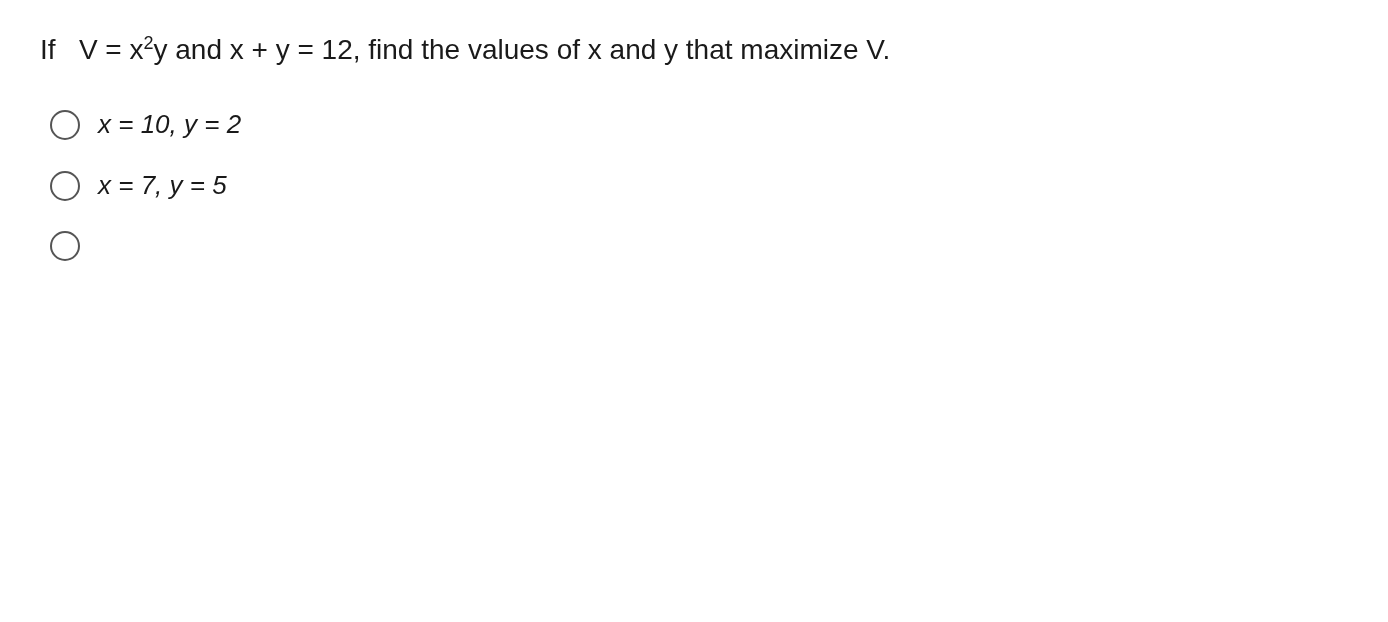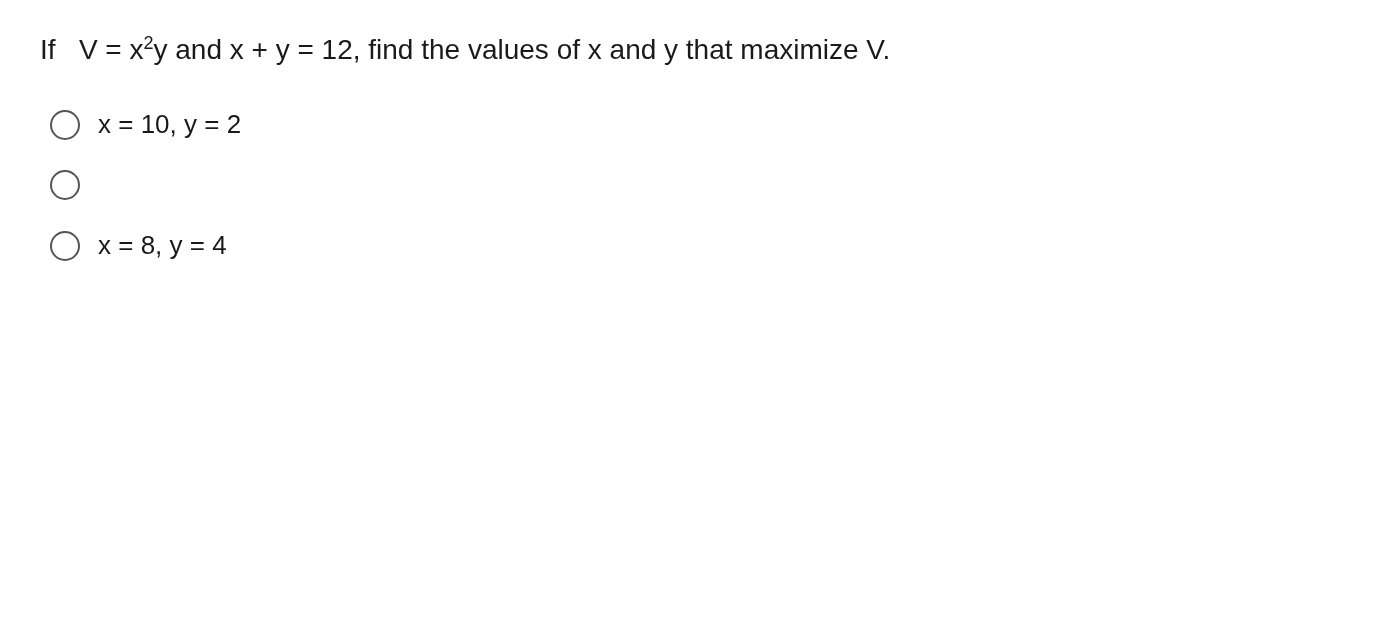--- a/index.html
+++ b/index.html
@@ -29,20 +29,21 @@
     .question-text sup {
       font-size: 18px;
       vertical-align: super;
     }
 
     .options-container {
       display: flex;
       flex-direction: column;
       gap: 30px;
       padding-left: 10px;
+      font-style: italic;
     }
 
     .option-row {
       display: flex;
       align-items: center;
       gap: 18px;
       cursor: pointer;
     }
 
     .radio-circle {
@@ -71,21 +72,21 @@
 
 <div class="options-container">
 
   <div class="option-row">
     <div class="radio-circle"></div>
     <span class="option-label">x = 10, y = 2</span>
   </div>
 
   <div class="option-row">
     <div class="radio-circle"></div>
+    <span class="option-label">x = 7, y = 5</span>
   </div>
 
 
   <div class="option-row">
     <div class="radio-circle"></div>
-    <span class="option-label">x = 8, y = 4</span>
   </div>
 
 </div>
 
 </body></html>

